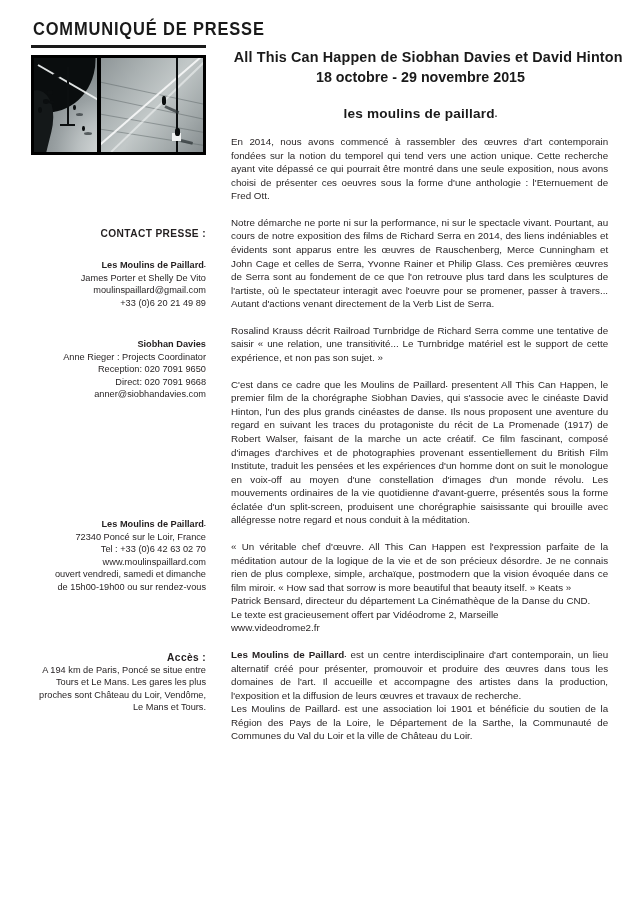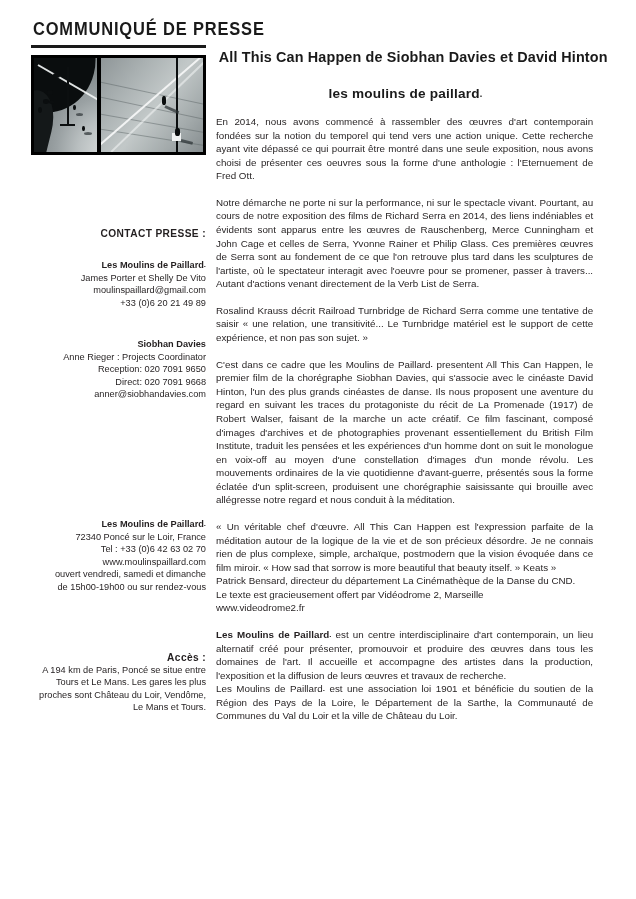--- a/index.html
+++ b/index.html
@@ -190,21 +190,21 @@
   #side-siobhan     { top: 338px; }
   #side-address     { top: 518px; }
   #side-acces       { top: 651px; }
 
   .side-line { display: block; white-space: nowrap; }
   .side-para { display: block; }
 
   
   .main {
     position: absolute;
-    left: 216px;
+    left: 231px;
     top: 48px;
     width: 379px;
   }
   .title-block {
     text-align: center;
     font-weight: bold;
     color: #1a1a1a;
   }
   .title-main {
     font-size: 14.6px;
@@ -320,20 +320,21 @@
 
   <div class="side" id="side-acces">
     <span class="hd side-line">Accès :</span>
     <span class="side-para">A 194 km de Paris, Poncé se situe entre Tours et Le Mans. Les gares les plus proches sont Château du Loir, Vendôme, Le Mans et Tours.</span>
   </div>
 
   <div class="main">
 
     <div class="title-block">
       <div class="title-main">All This Can Happen de Siobhan Davies et David Hinton</div>
+      <div class="title-dates">18 octobre - 29 novembre 2015</div>
     </div>
 
     <div class="subtitle"><span>les moulins de paillard</span><span class="dot">.</span></div>
 
     <div class="body-col">
       <p>En 2014, nous avons commencé à rassembler des œuvres d'art contemporain fondées sur la notion du temporel qui tend vers une action unique. Cette recherche ayant vite dépassé ce qui pourrait être montré dans une seule exposition, nous avons choisi de présenter ces oeuvres sous la forme d'une anthologie : l'Eternuement de Fred Ott.</p>
       <p>Notre démarche ne porte ni sur la performance, ni sur le spectacle vivant. Pourtant, au cours de notre exposition des films de Richard Serra en 2014, des liens indéniables et évidents sont apparus entre les œuvres de Rauschenberg, Merce Cunningham et John Cage et celles de Serra, Yvonne Rainer et Philip Glass. Ces premières œuvres de Serra sont au fondement de ce que l'on retrouve plus tard dans les sculptures de l'artiste, où le spectateur interagit avec l'oeuvre pour se promener, passer à travers... Autant d'actions venant directement de la Verb List de Serra.</p>
       <p>Rosalind Krauss décrit Railroad Turnbridge de Richard Serra comme une tentative de saisir « une relation, une transitivité... Le Turnbridge matériel est le support de cette expérience, et non pas son sujet. »</p>
 
       <p><span>C'est dans ce cadre que les Moulins de Paillard</span><span class="dot">.</span><span> presentent All This Can Happen, le premier film de la chorégraphe Siobhan Davies, qui s'associe avec le cinéaste David Hinton, l'un des plus grands cinéastes de danse. Ils nous proposent une aventure du regard en suivant les traces du protagoniste du récit de La Promenade (1917) de Robert Walser, faisant de la marche un acte créatif. Ce film fascinant, composé d'images d'archives et de photographies provenant essentiellement du British Film Institute, traduit les pensées et les expériences d'un homme dont on suit le monologue en voix-off au moyen d'une constellation d'images d'un monde révolu. Les mouvements ordinaires de la vie quotidienne d'avant-guerre, présentés sous la forme éclatée d'un split-screen, produisent une chorégraphie saisissante qui brouille avec allégresse notre regard et nous conduit à la méditation.</span></p>

